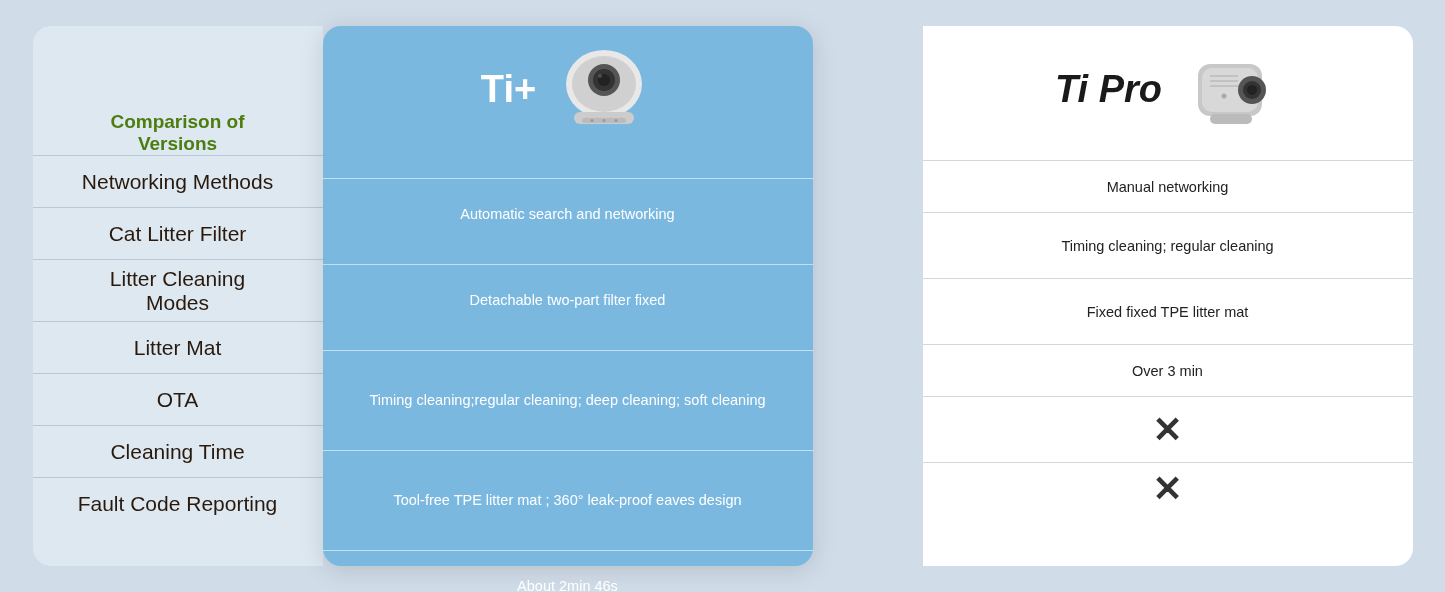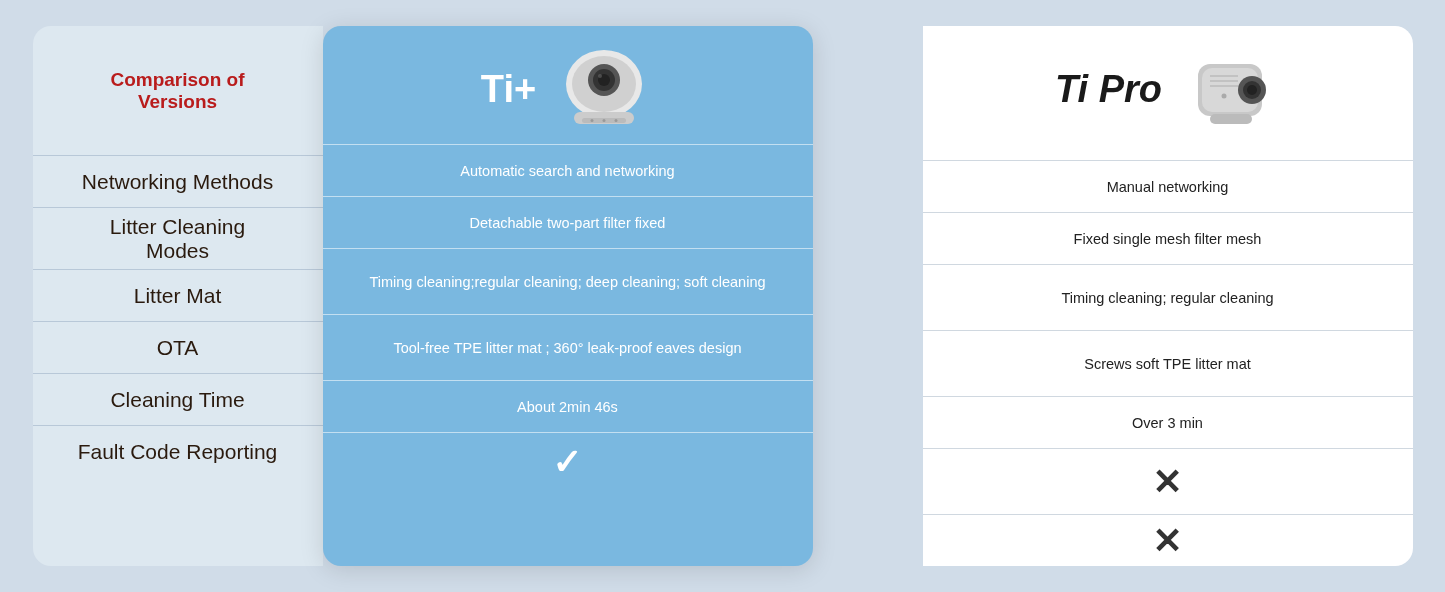--- a/index.html
+++ b/index.html
@@ -39,21 +39,22 @@
       justify-content: center;
       text-align: center;
       padding: 0 20px;
       color: #2a1a0e;
     }
     .sidebar-row:last-child { border-bottom: none; }
     .sidebar-row.header-row {
       font-size: 19px;
       font-weight: 700;
       min-height: 78px;
-      color: #b91c1c;
+      color: #4d7c0f;
+      align-items: flex-end;
     }
     .sidebar-row.data-row {
       font-size: 21px;
       font-weight: 400;
       color: #2a1a0e;
     }
     .sidebar-row.data-row-tall {
       min-height: 62px;
     }
     .sidebar-row.data-row-normal {
@@ -89,27 +90,28 @@
     }
     .ti-plus-rows {
       width: 100%;
       flex: 1;
       display: flex;
       flex-direction: column;
     }
     .ti-plus-row {
       border-top: 1px solid rgba(255,255,255,0.55);
       display: flex;
-      align-items: center;
+      align-items: flex-end;
       justify-content: center;
       text-align: center;
       padding: 8px 28px;
       color: #fff;
       font-size: 14.5px;
       font-weight: 400;
+      margin-top: 34px;
     }
 
     
     .ti-pro-col {
       background: #fff;
       border-radius: 0 18px 18px 0;
       width: 490px;
       flex-shrink: 0;
       display: flex;
       flex-direction: column;
@@ -178,20 +180,23 @@
 <div class="outer-wrapper">
 
   <div class="sidebar">
     <div class="sidebar-row header-row" style="min-height:130px;">
       <span style="white-space:pre-line;">Comparison of
 Versions</span>
     </div>
     <div class="sidebar-row data-row data-row-normal">
       <span>Networking Methods</span>
     </div>
+    <div class="sidebar-row data-row data-row-normal">
+      <span>Cat Litter Filter</span>
+    </div>
     <div class="sidebar-row data-row data-row-tall">
       <span style="white-space:pre-line;">Litter Cleaning
 Modes</span>
     </div>
     <div class="sidebar-row data-row data-row-normal">
       <span>Litter Mat</span>
     </div>
     <div class="sidebar-row data-row data-row-normal">
       <span>OTA</span>
     </div>
@@ -266,28 +271,25 @@
 
         <circle cx="44" cy="52" r="2.5" fill="#aaa"></circle>
 
         <rect x="30" y="70" width="42" height="10" rx="5" fill="#bbb"></rect>
       </svg>
     </div>
     <div class="ti-pro-rows">
       <div class="ti-pro-row row-h1">
         <span>Manual networking</span>
       </div>
-      <div class="ti-pro-row row-h1">
-        <span>Fixed single mesh filter mesh</span>
-      </div>
       <div class="ti-pro-row row-h3">
         <span>Timing cleaning; regular cleaning</span>
       </div>
       <div class="ti-pro-row row-h4">
-        <span>Screws soft TPE litter mat</span>
+        <span>Fixed fixed TPE litter mat</span>
       </div>
       <div class="ti-pro-row row-h1">
         <span>Over 3 min</span>
       </div>
       <div class="ti-pro-row row-h3">
         <span class="x-icon">✕</span>
       </div>
       <div class="ti-pro-row row-h1">
         <span class="x-icon">✕</span>
       </div>

